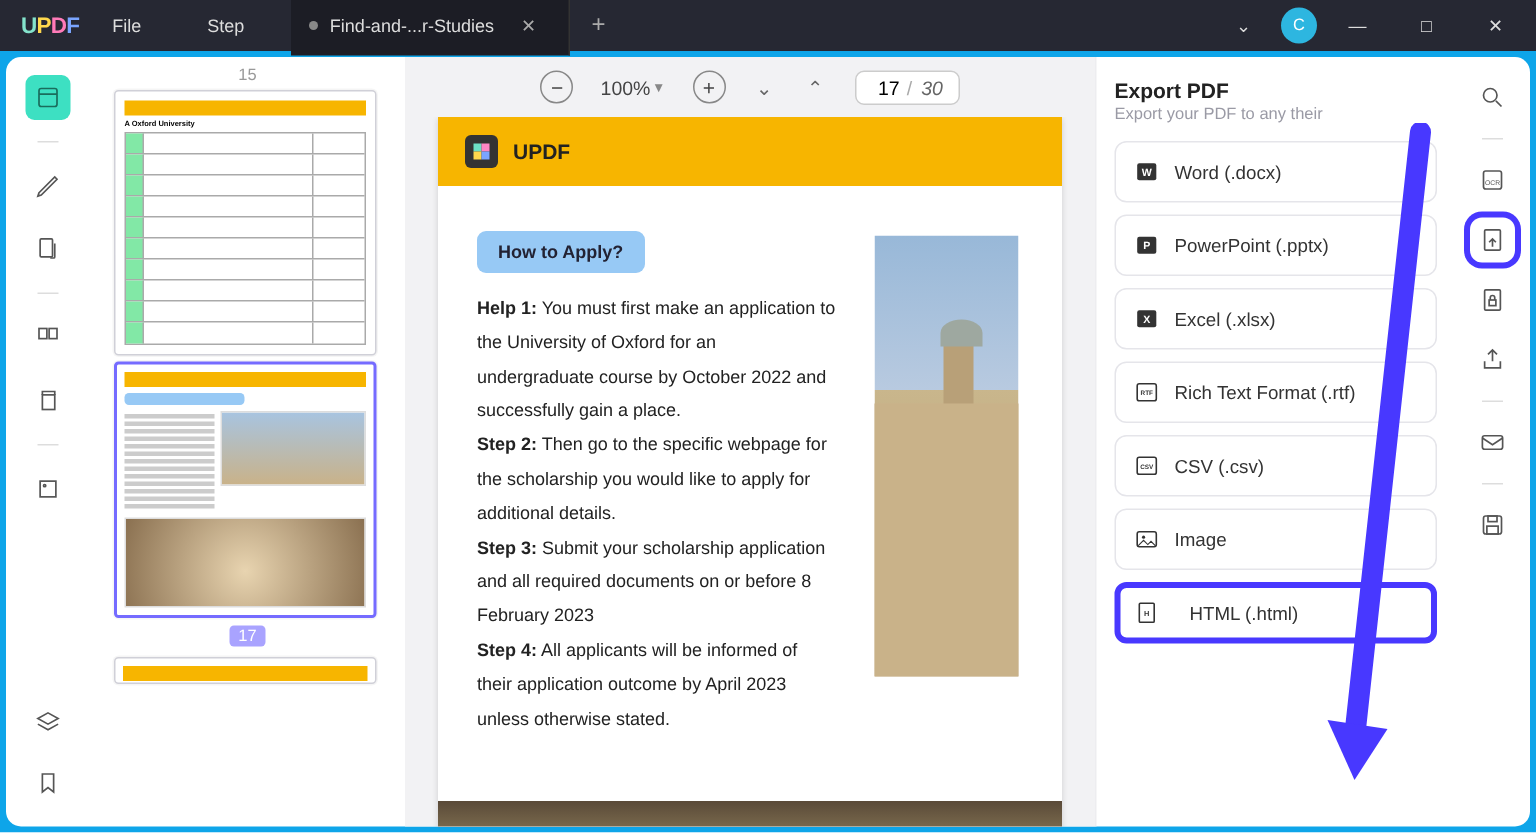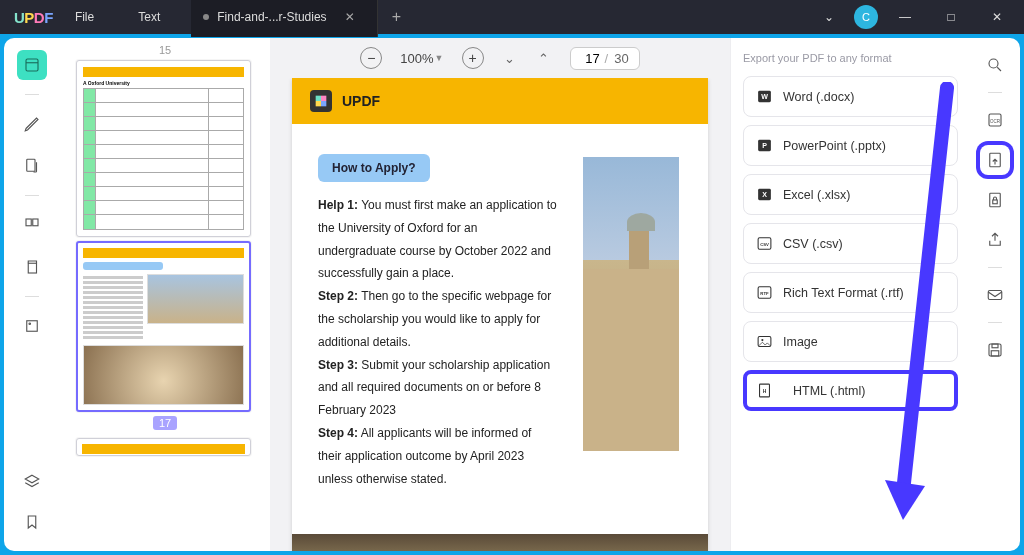--- a/index.html
+++ b/index.html
@@ -96,21 +96,21 @@
 .rt-sep { width:14px; height:1px; background:#ddd; margin:2px 0;}
 
 svg.ico{width:18px;height:18px;stroke:#555;fill:none;stroke-width:1.5;}
 </style>
 </head>
 <body>
 
 <div class="titlebar">
   <span class="logo-text"><span class="u">U</span><span class="p">P</span><span class="d">D</span><span class="f">F</span></span>
   <span class="menu-item">File</span>
-  <span class="menu-item">Text</span>
+  <span class="menu-item">Step</span>
   <div class="tab">
     <span class="dot"></span>
     <span>Find-and-...r-Studies</span>
     <span class="tab-close">✕</span>
   </div>
   <span class="tab-add">+</span>
   <div class="titlebar-right">
     <span class="win-expand">⌄</span>
     <span class="avatar">C</span>
     <span class="win-btn">—</span>
@@ -276,21 +276,21 @@
     <span class="zoom-val">
       <span>100%</span>
       <span style="font-size:9px;color:#888;">▼</span>
     </span>
     <span class="zoom-circle">+</span>
     <span class="nav-arrow">⌄</span>
     <span class="nav-arrow">⌃</span>
     <span class="page-box">
       <input class="page-input" value="17" style="">
       <span style="color:#aaa;">/ </span>
-      <span style="padding:0 6px;color:#666;">30</span>
+      <span style="padding:0 6px;color:#666;font-style:italic;">30</span>
     </span>
   </div>
   <div class="canvas">
     <div class="page">
       <div class="page-hdr">
         <span class="hdr-logo">
           <svg width="16" height="16" viewBox="0 0 24 24">
                   <path fill="#6de0c6" d="M4 4h8v8H4z"></path>
                   <path fill="#ff86c4" d="M12 4h8v8h-8z"></path>
                   <path fill="#ffd84d" d="M4 12h8v8H4z"></path>
@@ -316,21 +316,22 @@
                   <div class="bldg"></div>
           </div>
         </div>
       </div>
       <div class="pb-bottom"></div>
     </div>
   </div>
 </div>
 
 <div class="export-panel" style="position:relative;">
-  <div class="ep-sub">Export your PDF to any format</div>
+  <div class="ep-title">Export PDF</div>
+  <div class="ep-sub">Export your PDF to any their</div>
   <div class="ep-list">
     <div class="ep-item">
             <span class="ep-icon">
               <svg viewBox="0 0 24 24">
                 <rect x="3" y="4" width="18" height="16" rx="2" fill="#333"></rect>
                 <text x="12" y="16" text-anchor="middle" fill="#fff" font-size="10" font-weight="bold">W</text>
               </svg>
             </span>
             <span>Word (.docx)</span>
           </div>
@@ -349,33 +350,33 @@
                 <rect x="3" y="4" width="18" height="16" rx="2" fill="#333"></rect>
                 <text x="12" y="16" text-anchor="middle" fill="#fff" font-size="10" font-weight="bold">X</text>
               </svg>
             </span>
             <span>Excel (.xlsx)</span>
           </div>
     <div class="ep-item">
             <span class="ep-icon">
               <svg viewBox="0 0 24 24">
                 <rect x="3" y="4" width="18" height="16" rx="2" fill="none" stroke="#333" stroke-width="1.5"></rect>
+                <text x="12" y="15" text-anchor="middle" fill="#333" font-size="6" font-weight="bold">RTF</text>
+              </svg>
+            </span>
+            <span>Rich Text Format (.rtf)</span>
+          </div>
+    <div class="ep-item">
+            <span class="ep-icon">
+              <svg viewBox="0 0 24 24">
+                <rect x="3" y="4" width="18" height="16" rx="2" fill="none" stroke="#333" stroke-width="1.5"></rect>
                 <text x="12" y="15" text-anchor="middle" fill="#333" font-size="6" font-weight="bold">CSV</text>
               </svg>
             </span>
             <span>CSV (.csv)</span>
-          </div>
-    <div class="ep-item">
-            <span class="ep-icon">
-              <svg viewBox="0 0 24 24">
-                <rect x="3" y="4" width="18" height="16" rx="2" fill="none" stroke="#333" stroke-width="1.5"></rect>
-                <text x="12" y="15" text-anchor="middle" fill="#333" font-size="6" font-weight="bold">RTF</text>
-              </svg>
-            </span>
-            <span>Rich Text Format (.rtf)</span>
           </div>
     <div class="ep-item">
             <span class="ep-icon">
               <svg viewBox="0 0 24 24">
                 <rect x="3" y="5" width="18" height="14" rx="2" fill="none" stroke="#333" stroke-width="1.5"></rect>
                 <circle cx="9" cy="10" r="1.5" fill="#333"></circle>
                 <path d="M4 18l5-5 4 4 3-3 4 4" stroke="#333" fill="none"></path>
               </svg>
             </span>
             <span>Image</span>

